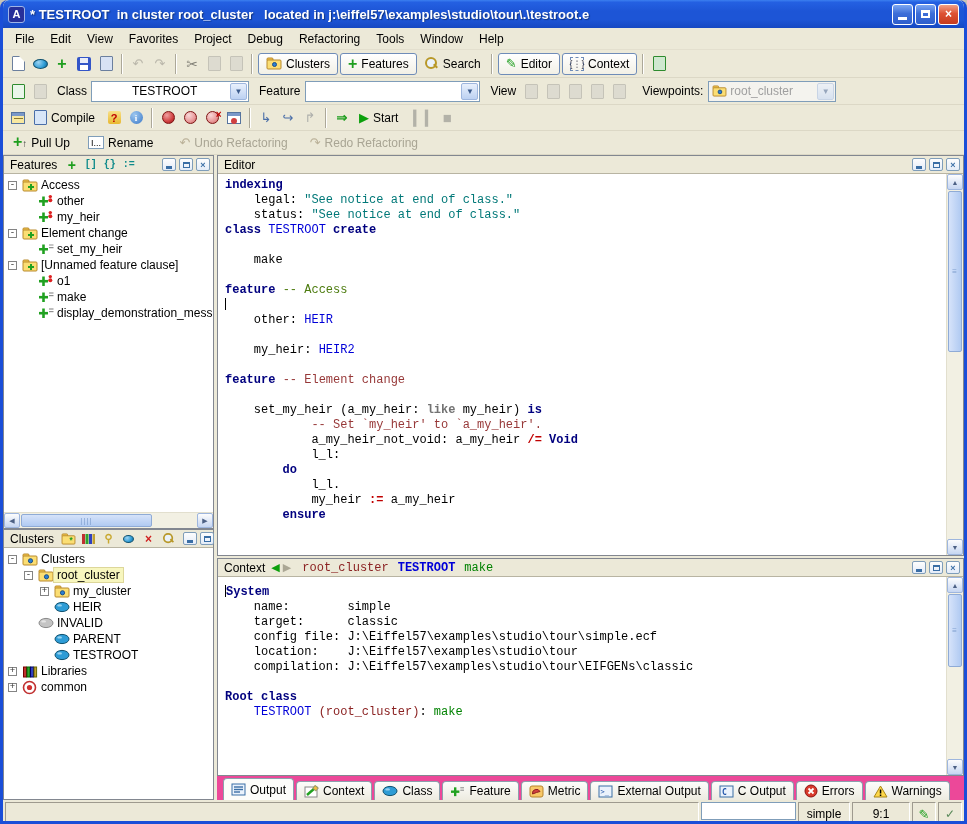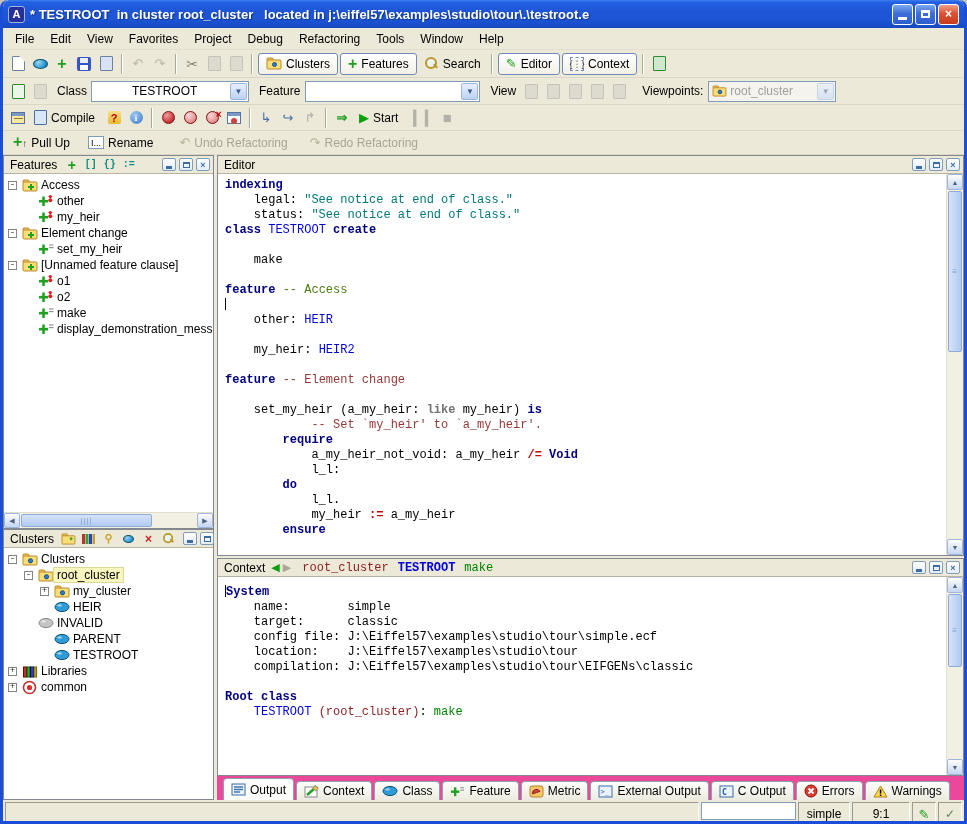--- a/index.html
+++ b/index.html
@@ -477,34 +477,20 @@
               <span class="tree-label">o1</span>
             </div>
             <div class="tree-row" style="padding-left: 20px;">
               <span class="expander-spacer"></span>
               <span class="ticon">
                 <svg width="16" height="14" viewBox="0 0 16 14">
                   <g stroke="#21A121" stroke-width="2.6">
                     <line x1="5.5" y1="2.5" x2="5.5" y2="12"></line>
                     <line x1="1" y1="7.2" x2="10" y2="7.2"></line>
                   </g>
-                  <circle cx="12.3" cy="2.6" r="1.7" fill="#D22"></circle>
-                  <circle cx="12.3" cy="6.3" r="2" fill="#D22"></circle>
-                </svg>
-              </span>
-              <span class="tree-label">o2</span>
-            </div>
-            <div class="tree-row" style="padding-left: 20px;">
-              <span class="expander-spacer"></span>
-              <span class="ticon">
-                <svg width="16" height="14" viewBox="0 0 16 14">
-                  <g stroke="#21A121" stroke-width="2.6">
-                    <line x1="5.5" y1="2.5" x2="5.5" y2="12"></line>
-                    <line x1="1" y1="7.2" x2="10" y2="7.2"></line>
-                  </g>
                   <g stroke="#909090" stroke-width="1.2">
                     <line x1="11" y1="3" x2="15.5" y2="3"></line>
                     <line x1="11" y1="5.6" x2="15.5" y2="5.6"></line>
                   </g>
                 </svg>
               </span>
               <span class="tree-label">make</span>
             </div>
             <div class="tree-row" style="padding-left: 20px;">
               <span class="expander-spacer"></span>
@@ -701,21 +687,20 @@
               <div class="code-line"><span style="color: rgb(0, 0, 127); font-weight: bold;">feature</span><span style="color: rgb(0, 0, 0);"> </span><span style="color: #4d7c0f;">-- Access</span></div>
               <div class="code-line"><span class="caret"></span></div>
               <div class="code-line"><span style="color: rgb(0, 0, 0);">    other: </span><span style="color: rgb(0, 0, 216);">HEIR</span></div>
               <div class="code-line"></div>
               <div class="code-line"><span style="color: rgb(0, 0, 0);">    my_heir: </span><span style="color: rgb(0, 0, 216);">HEIR2</span></div>
               <div class="code-line"></div>
               <div class="code-line"><span style="color: rgb(0, 0, 127); font-weight: bold;">feature</span><span style="color: rgb(0, 0, 0);"> </span><span style="color: rgb(151, 56, 56);">-- Element change</span></div>
               <div class="code-line"></div>
               <div class="code-line"><span style="color: rgb(0, 0, 0);">    set_my_heir (a_my_heir: </span><span style="color: #737373; font-weight: bold;">like</span><span style="color: rgb(0, 0, 0);"> my_heir) </span><span style="color: rgb(0, 0, 127); font-weight: bold;">is</span></div>
               <div class="code-line"><span style="color: rgb(151, 56, 56);">            -- Set `my_heir' to `a_my_heir'.</span></div>
-              <div class="code-line"><span style="color: rgb(0, 0, 0);">        </span><span style="color: rgb(0, 0, 127); font-weight: bold;">require</span></div>
               <div class="code-line"><span style="color: rgb(0, 0, 0);">            a_my_heir_not_void: a_my_heir </span><span style="color: rgb(192, 0, 0); font-weight: bold;">/=</span><span style="color: rgb(0, 0, 0);"> </span><span style="color: rgb(0, 0, 127); font-weight: bold;">Void</span></div>
               <div class="code-line"><span style="color: rgb(0, 0, 0);">            l_l:</span></div>
               <div class="code-line"><span style="color: rgb(0, 0, 0);">        </span><span style="color: rgb(0, 0, 127); font-weight: bold;">do</span></div>
               <div class="code-line"><span style="color: rgb(0, 0, 0);">            l_l.</span></div>
               <div class="code-line"><span style="color: rgb(0, 0, 0);">            my_heir </span><span style="color: rgb(192, 0, 0); font-weight: bold;">:=</span><span style="color: rgb(0, 0, 0);"> a_my_heir</span></div>
               <div class="code-line"><span style="color: rgb(0, 0, 0);">        </span><span style="color: rgb(0, 0, 127); font-weight: bold;">ensure</span></div>
             </div>
           <div class="vscroll">
             <span class="sbtn">▲</span>
             <span class="strack">

